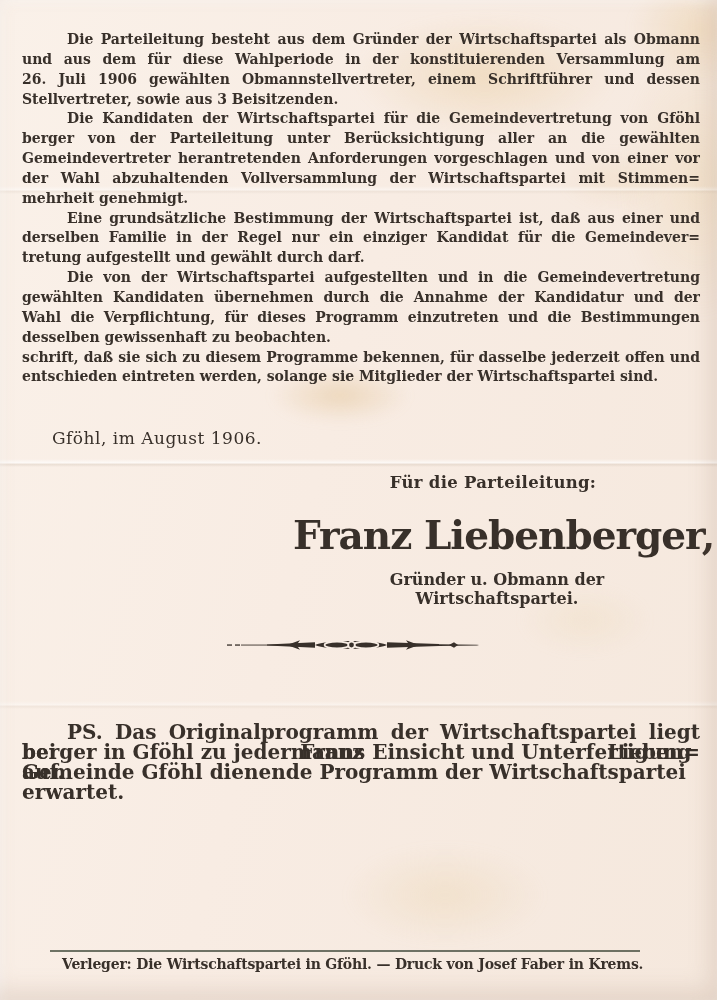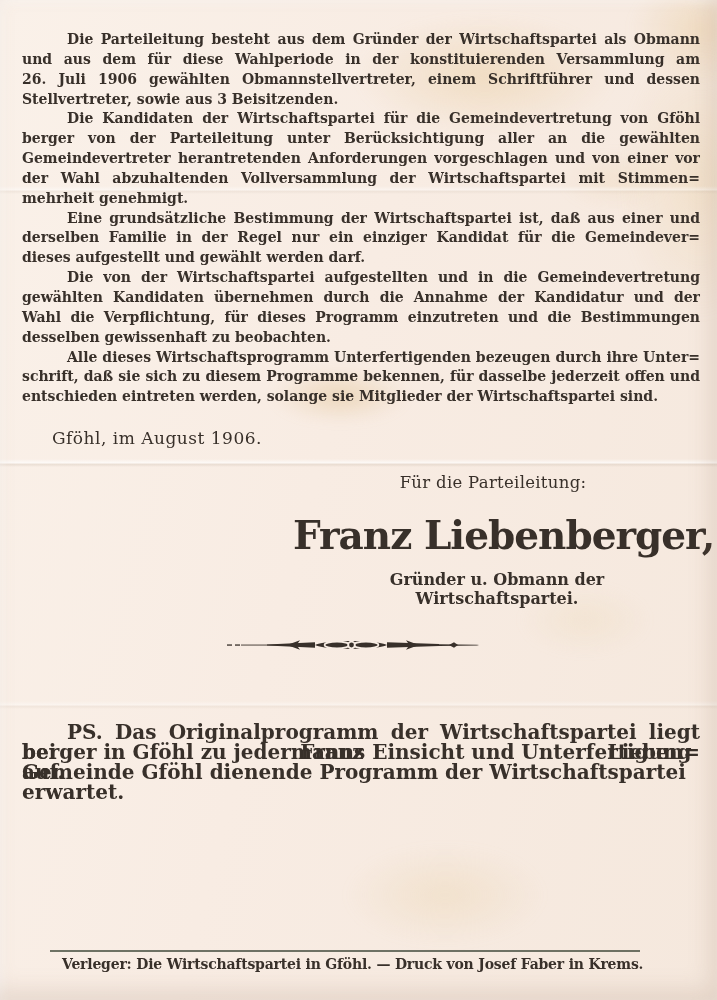--- a/index.html
+++ b/index.html
@@ -28,21 +28,21 @@
   .cr2{top:459px;}
   .cr3{top:701px;opacity:.55;}
   
   .body-text{position:absolute;left:22px;top:30px;width:678px;font-size:14px;font-weight:bold;line-height:19.85px;}
   .para{margin:0;}
   .line{height:19.85px;white-space:normal;}
   .jl{text-align:justify;text-align-last:justify;}
   .ll{text-align:left;}
   .fl{text-indent:45px;}
   .dateline{position:absolute;left:52px;top:428px;font-size:17px;font-weight:normal;letter-spacing:.5px;}
-  .sig-intro{position:absolute;left:368px;top:473px;width:250px;text-align:center;font-size:16.5px;font-weight:normal;letter-spacing:.3px;}
+  .sig-intro{position:absolute;left:368px;top:473px;width:250px;text-align:center;font-size:16.5px;font-weight:bold;letter-spacing:.3px;}
   .sig-name{position:absolute;left:293px;top:512px;width:400px;text-align:center;font-size:39px;font-weight:bold;letter-spacing:-1px;white-space:nowrap;}
   .sig-role{position:absolute;left:321px;top:570px;width:352px;text-align:center;font-size:16px;font-weight:bold;}
   .divider{position:absolute;left:227px;top:636px;}
   .ps-text{position:absolute;left:22px;top:723px;width:678px;font-size:20px;font-weight:bold;line-height:19.85px;}
   .footer-rule{position:absolute;left:50px;top:950px;width:590px;height:1.5px;background:#565c4e;opacity:.85;}
   .footer-text{position:absolute;left:62px;top:956px;width:600px;font-size:14px;font-weight:bold;white-space:nowrap;letter-spacing:-.2px;}
 </style>
 </head>
 <body>
 
@@ -69,30 +69,29 @@
       <div class="para">
         <div class="line jl fl">Die Kandidaten der Wirtschaftspartei für die Gemeindevertretung von Gföhl</div>
         <div class="line jl">berger von der Parteileitung unter Berücksichtigung aller an die gewählten</div>
         <div class="line jl">Gemeindevertreter herantretenden Anforderungen vorgeschlagen und von einer vor</div>
         <div class="line jl">der Wahl abzuhaltenden Vollversammlung der Wirtschaftspartei mit Stimmen=</div>
         <div class="line ll">mehrheit genehmigt.</div>
       </div>
       <div class="para">
         <div class="line jl fl">Eine grundsätzliche Bestimmung der Wirtschaftspartei ist, daß aus einer und</div>
         <div class="line jl">derselben Familie in der Regel nur ein einziger Kandidat für die Gemeindever=</div>
-        <div class="line ll">dieses aufgestellt und gewählt werden darf.</div>
+        <div class="line ll">tretung aufgestellt und gewählt durch darf.</div>
       </div>
       <div class="para">
         <div class="line jl fl">Die von der Wirtschaftspartei aufgestellten und in die Gemeindevertretung</div>
         <div class="line jl">gewählten Kandidaten übernehmen durch die Annahme der Kandidatur und der</div>
         <div class="line jl">Wahl die Verpflichtung, für dieses Programm einzutreten und die Bestimmungen</div>
         <div class="line ll">desselben gewissenhaft zu beobachten.</div>
       </div>
       <div class="para">
-        <div class="line jl fl">Alle dieses Wirtschaftsprogramm Unterfertigenden bezeugen durch ihre Unter=</div>
         <div class="line jl">schrift, daß sie sich zu diesem Programme bekennen, für dasselbe jederzeit offen und</div>
         <div class="line ll">entschieden eintreten werden, solange sie Mitglieder der Wirtschaftspartei sind.</div>
       </div>
     </div>
 
   <div class="dateline">Gföhl, im August 1906.</div>
 
   <div class="sig-intro">Für die Parteileitung:</div>
   <div class="sig-name">Franz Liebenberger,</div>
   <div class="sig-role">Gründer u. Obmann der Wirtschaftspartei.</div>

